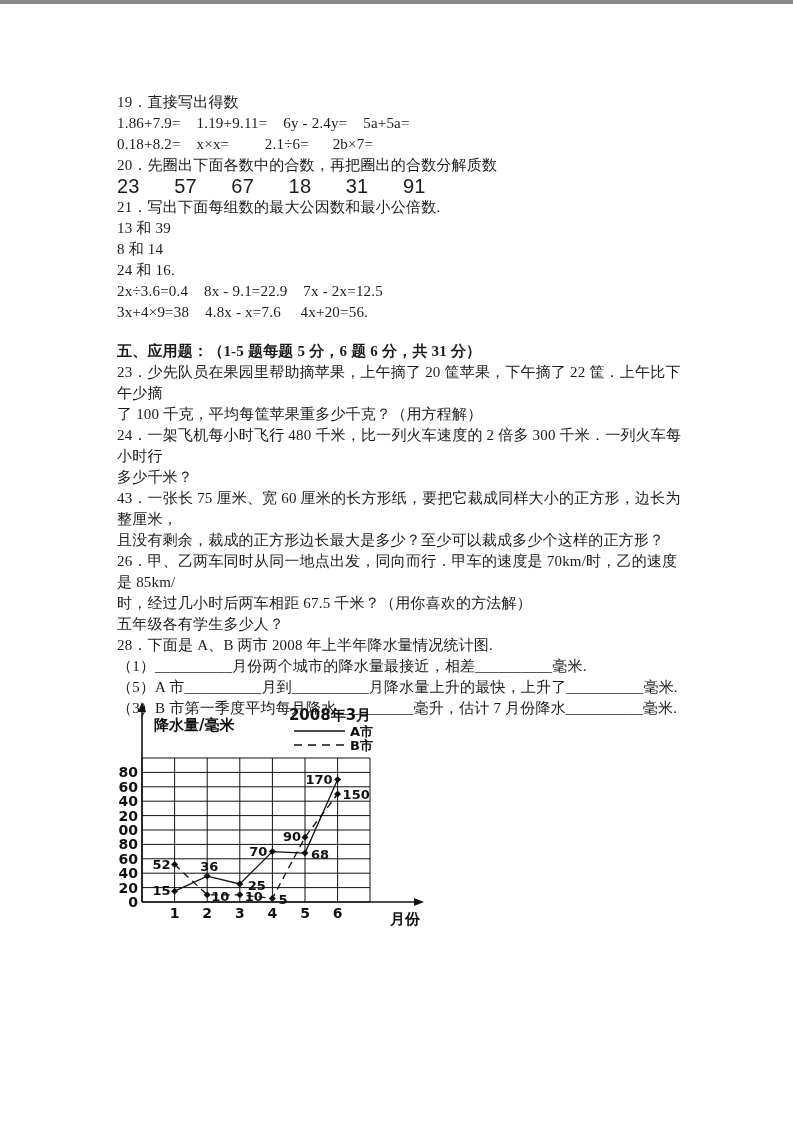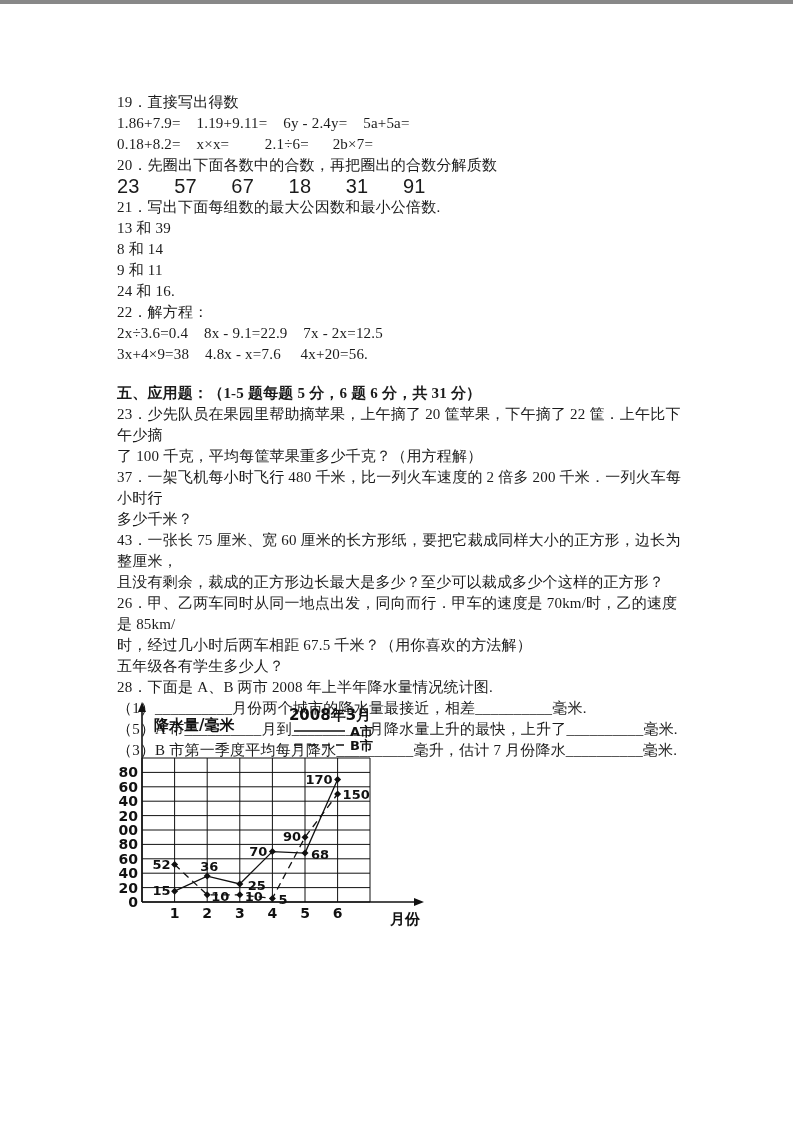--- a/index.html
+++ b/index.html
@@ -48,29 +48,27 @@
 <div class="page">
   <div class="content">
     <div class="ln">19．直接写出得数</div>
     <div class="ln">1.86+7.9=    1.19+9.11=    6y - 2.4y=    5a+5a=</div>
     <div class="ln">0.18+8.2=    x×x=         2.1÷6=      2b×7=</div>
     <div class="ln">20．先圈出下面各数中的合数，再把圈出的合数分解质数</div>
     <div class="ln nums">23      57      67      18      31      91</div>
     <div class="ln">21．写出下面每组数的最大公因数和最小公倍数.</div>
     <div class="ln">13 和 39</div>
     <div class="ln">8 和 14</div>
-    <div class="ln">9 和 11</div>
     <div class="ln">24 和 16.</div>
-    <div class="ln">22．解方程：</div>
     <div class="ln">2x÷3.6=0.4    8x - 9.1=22.9    7x - 2x=12.5</div>
     <div class="ln">3x+4×9=38    4.8x - x=7.6     4x+20=56.</div>
     <div class="ln sect">五、应用题：（1-5 题每题 5 分，6 题 6 分，共 31 分）</div>
     <div class="ln">23．少先队员在果园里帮助摘苹果，上午摘了 20 筐苹果，下午摘了 22 筐．上午比下午少摘</div>
     <div class="ln">了 100 千克，平均每筐苹果重多少千克？（用方程解）</div>
-    <div class="ln">37．一架飞机每小时飞行 480 千米，比一列火车速度的 2 倍多 200 千米．一列火车每小时行</div>
+    <div class="ln">24．一架飞机每小时飞行 480 千米，比一列火车速度的 2 倍多 300 千米．一列火车每小时行</div>
     <div class="ln">多少千米？</div>
     <div class="ln">43．一张长 75 厘米、宽 60 厘米的长方形纸，要把它裁成同样大小的正方形，边长为整厘米，</div>
     <div class="ln">且没有剩余，裁成的正方形边长最大是多少？至少可以裁成多少个这样的正方形？</div>
     <div class="ln">26．甲、乙两车同时从同一地点出发，同向而行．甲车的速度是 70km/时，乙的速度是 85km/</div>
     <div class="ln">时，经过几小时后两车相距 67.5 千米？（用你喜欢的方法解）</div>
     <div class="ln">五年级各有学生多少人？</div>
     <div class="ln">28．下面是 A、B 两市 2008 年上半年降水量情况统计图.</div>
     <div class="ln">（1）__________月份两个城市的降水量最接近，相差__________毫米.</div>
     <div class="ln">（5）A 市__________月到__________月降水量上升的最快，上升了__________毫米.</div>
     <div class="ln">（3）B 市第一季度平均每月降水__________毫升，估计 7 月份降水__________毫米.</div>

